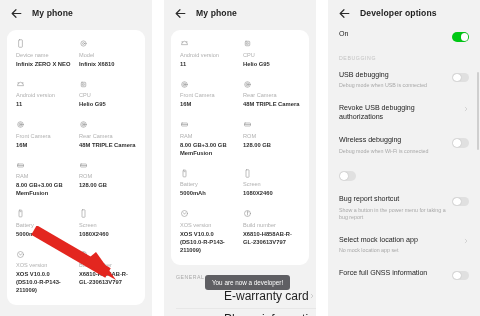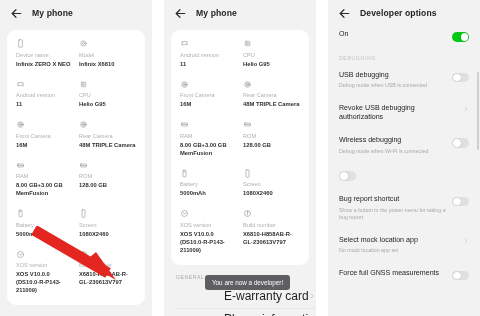--- a/index.html
+++ b/index.html
@@ -503,21 +503,21 @@
             <div class="dev-texts">
               <div class="dev-title">Select mock location app</div>
               <div class="dev-sub">No mock location app set</div>
             </div>
             <svg class="dev-chev" viewBox="0 0 24 24" fill="none" stroke="currentColor" stroke-width="2.6" stroke-linecap="round" stroke-linejoin="round">
               <path d="M9 5l7 7-7 7"></path>
             </svg>
           </div>
           <div class="dev-row">
             <div class="dev-texts">
-              <div class="dev-title">Force full GNSS measurements</div>
+              <div class="dev-title">Force full GNSS information</div>
             </div>
             <div class="toggle">
               <div class="knob"></div>
             </div>
           </div>
         </div>
     </div>
 
     <div class="scrollbar"></div>
   </div>

